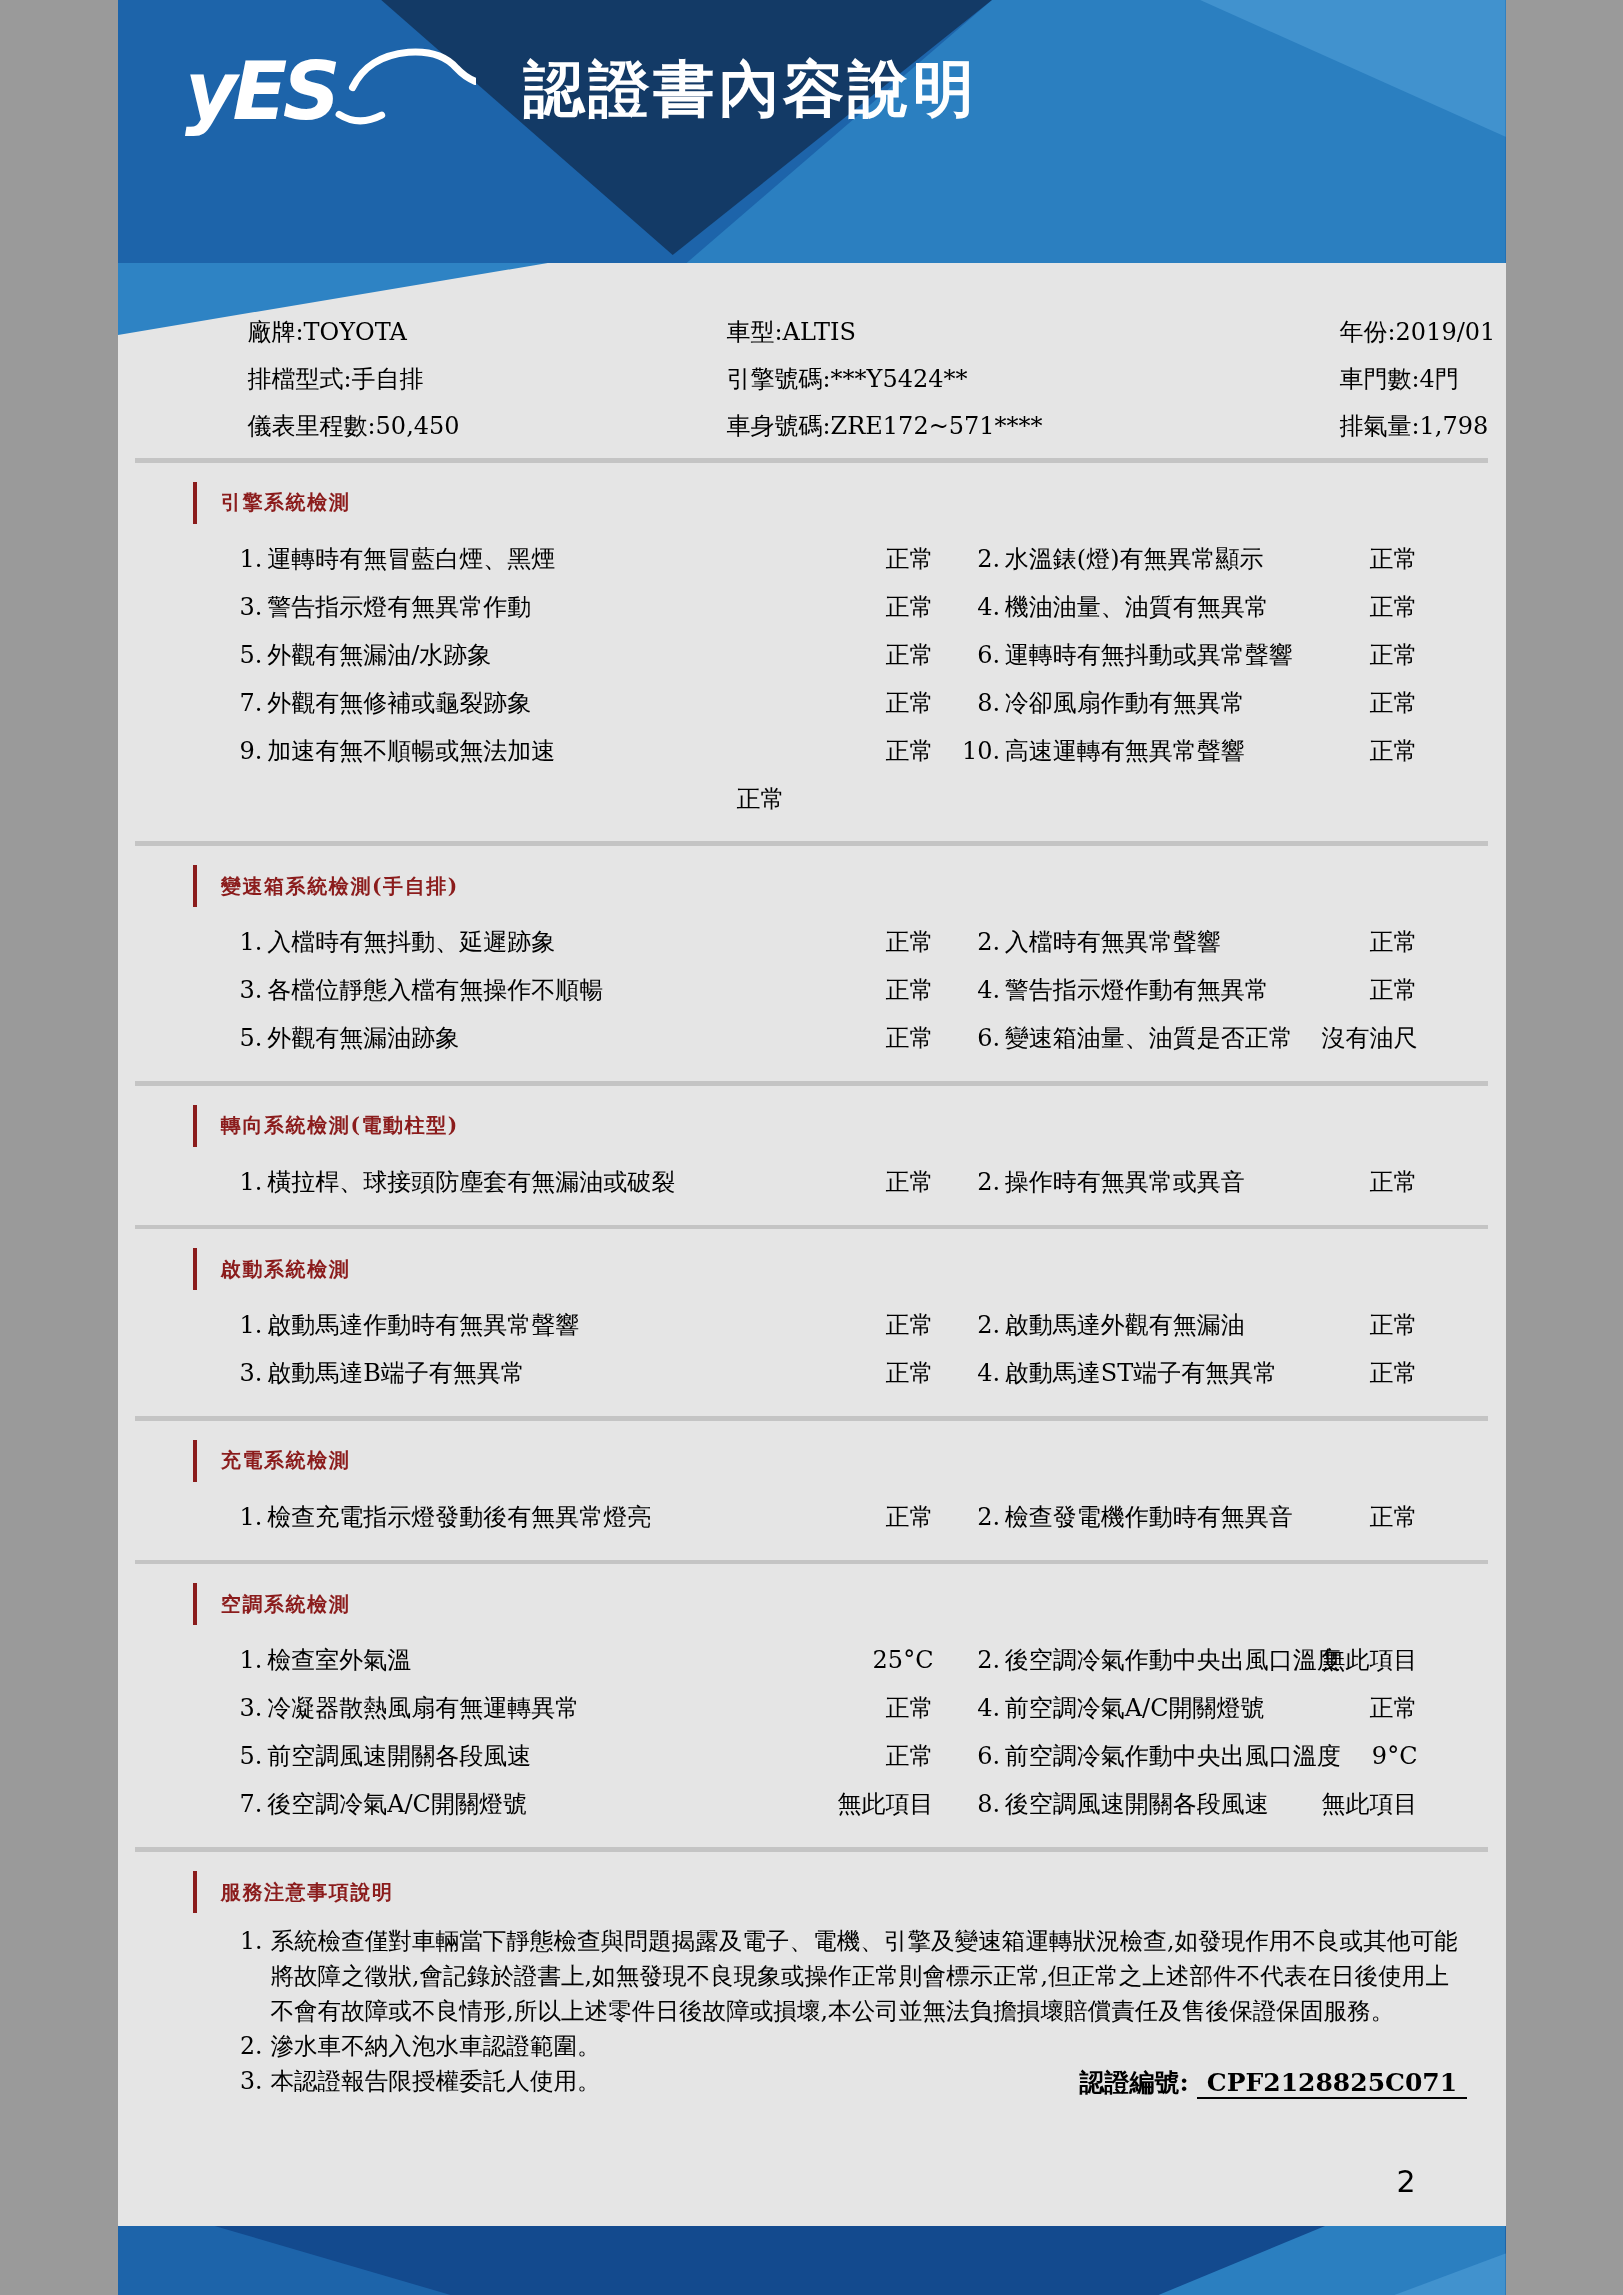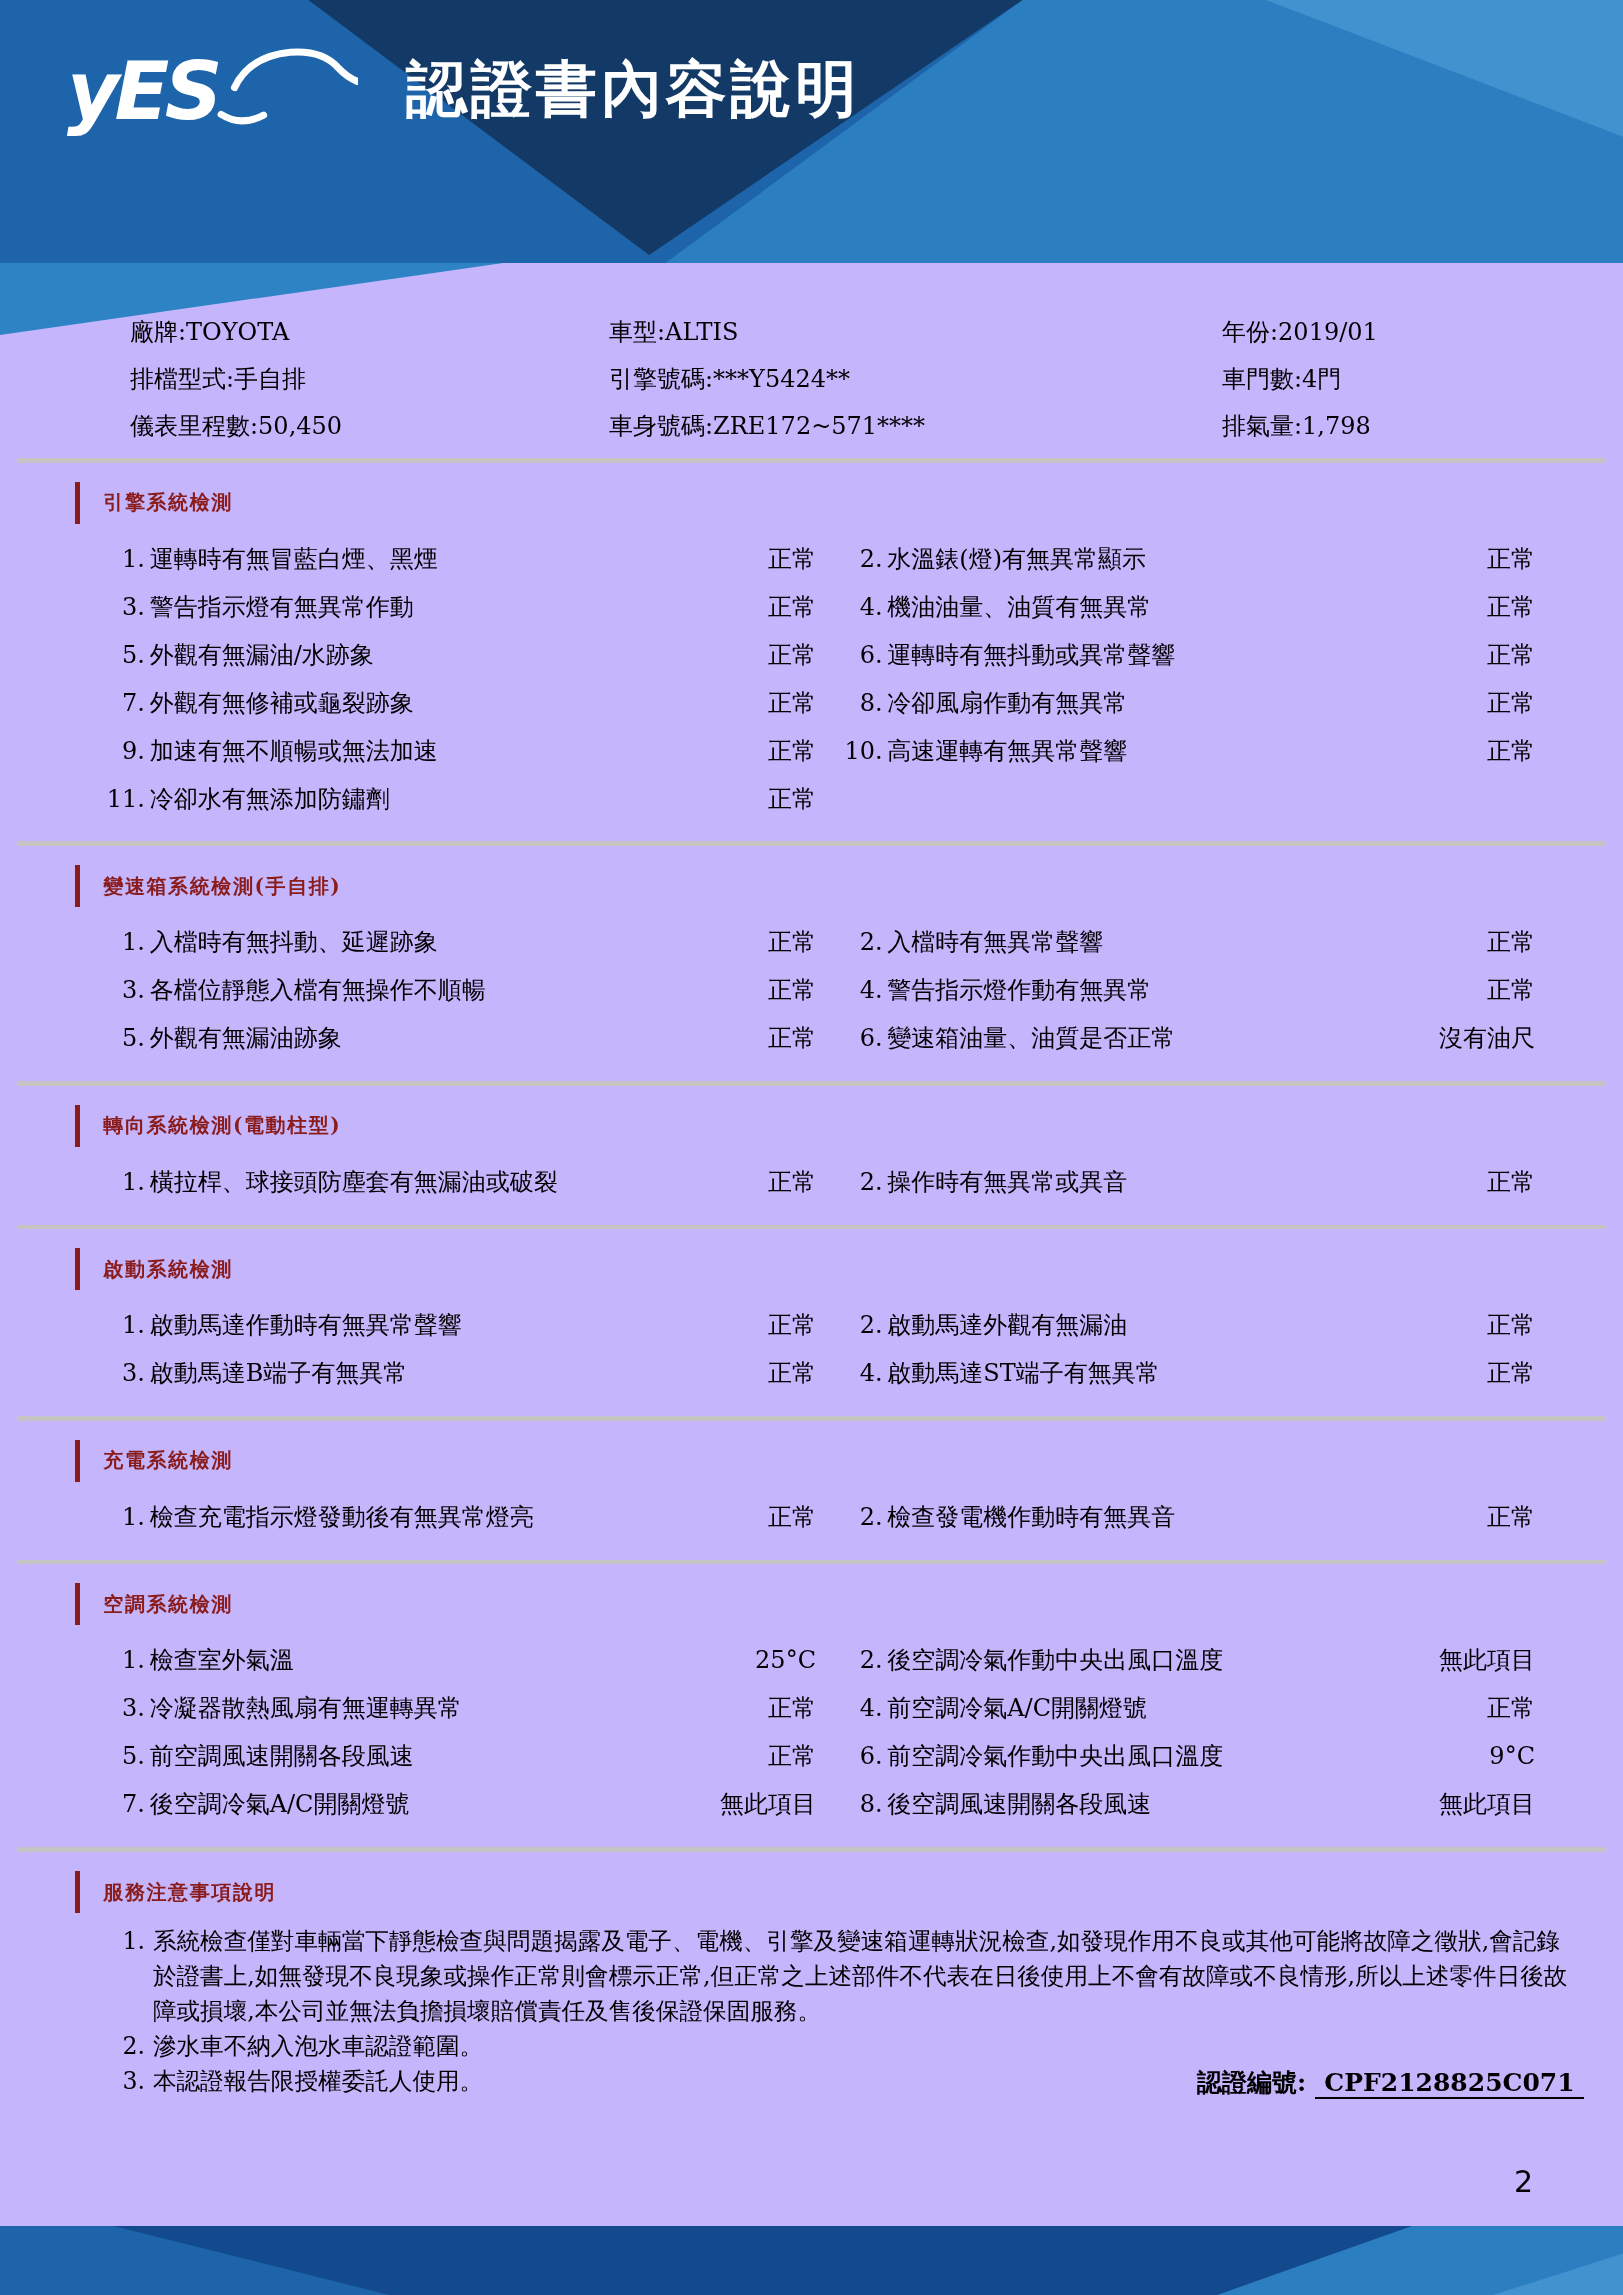--- a/index.html
+++ b/index.html
@@ -1,17 +1,17 @@
 <!DOCTYPE html>
 <html style="font-size:12.6px"><head>
 <meta charset="utf-8">
 <style>
   html,body{margin:0;padding:0;background:#9a9a9a;}
   .page{
-    position:relative;width:1623px;height:2295px;margin:0 auto;background:#c4b5fd;
+    position:relative;width:1388px;height:2295px;margin:0 auto;background:#e5e5e5;
     overflow:hidden;font-family:"DejaVu Serif","Liberation Serif",serif;color:#000;
   }
   
   .hdr{position:relative;height:263px;background:#1D64AA;overflow:hidden;}
   .hdr-shape{position:absolute;inset:0;}
   .hdr-light{background:#2B7FC0;clip-path:polygon(63% 0,100% 0,100% 100%,41% 100%);}
   .hdr-lighter{background:#4192CE;clip-path:polygon(78% 0,100% 0,100% 52%);}
   .hdr-dark{background:#133A66;clip-path:polygon(19% 0,63% 0,40% 97%);}
   .hdr-content{position:absolute;left:67px;top:31px;display:flex;align-items:center;gap:33px;z-index:5;}
   .hdr-content h1{margin:15px;font:700 61px "DejaVu Sans","Liberation Sans",sans-serif;color:#fff;letter-spacing:3.9px;}
@@ -147,24 +147,20 @@
               </div>
               <div class="res">正常</div>
               <div class="sp"></div>
               <div class="item">
                 <span class="no">10.</span>
                 <span class="txt">高速運轉有無異常聲響</span>
               </div>
               <div class="res">正常</div>
             </div>
             <div class="row">
-              <div class="item">
-                <span class="no">11.</span>
-                <span class="txt">冷卻水有無添加防鏽劑</span>
-              </div>
               <div class="res">正常</div>
               <div class="sp"></div>
               <div class="item"></div>
               <div class="res"></div>
             </div>
           </div>
         </section>
         <div class="sep"></div>
         <section class="insp">
           <div class="sec-head">

